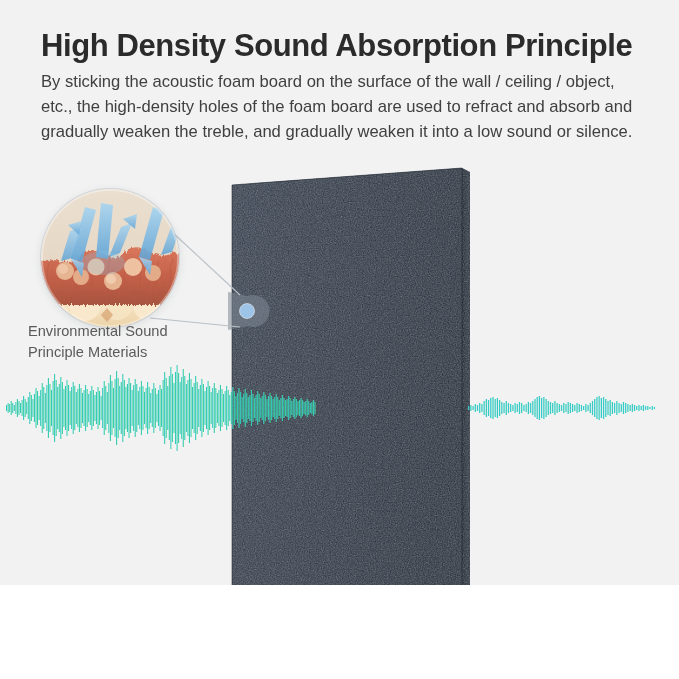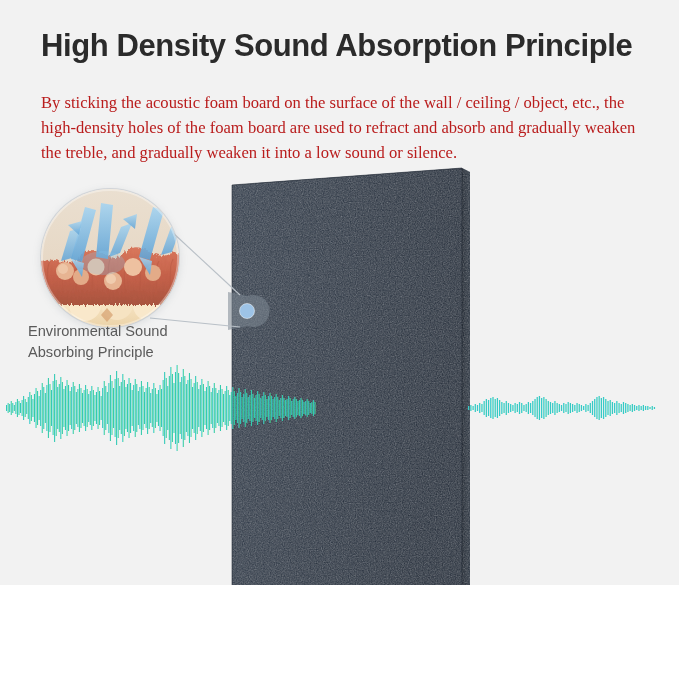--- a/index.html
+++ b/index.html
@@ -24,26 +24,25 @@
     width: 605px;
     font-size: 31px;
     font-weight: bold;
     color: #2b2b2b;
     letter-spacing: -0.4px;
     line-height: 1.12;
   }
   #bodycopy {
     position: absolute;
     left: 41px;
-    top: 90px;
+    top: 69px;
     width: 600px;
     font-size: 16.6px;
-    color: #b91c1c;
+    color: #404040;
     line-height: 1.52;
-    font-family: Liberation Serif, serif;
   }
 
   
   #panel-group {
     position: absolute;
     left: 0;
     top: 0;
     width: 679px;
     height: 679px;
   }
@@ -573,16 +572,16 @@
 
         <ellipse cx="62" cy="74" rx="22" ry="12" fill="#8cc4e8" opacity="0.28"></ellipse>
 
         <circle cx="69" cy="69" r="68" fill="none" stroke="#ffffff" stroke-width="2" opacity="0.35"></circle>
       </g>
     </svg>
   </div>
 
   <div id="caption">
     <div>Environmental Sound</div>
-    <div>Absorbing Principle</div>
+    <div>Principle Materials</div>
   </div>
 
 </div>
 
 </body></html>

